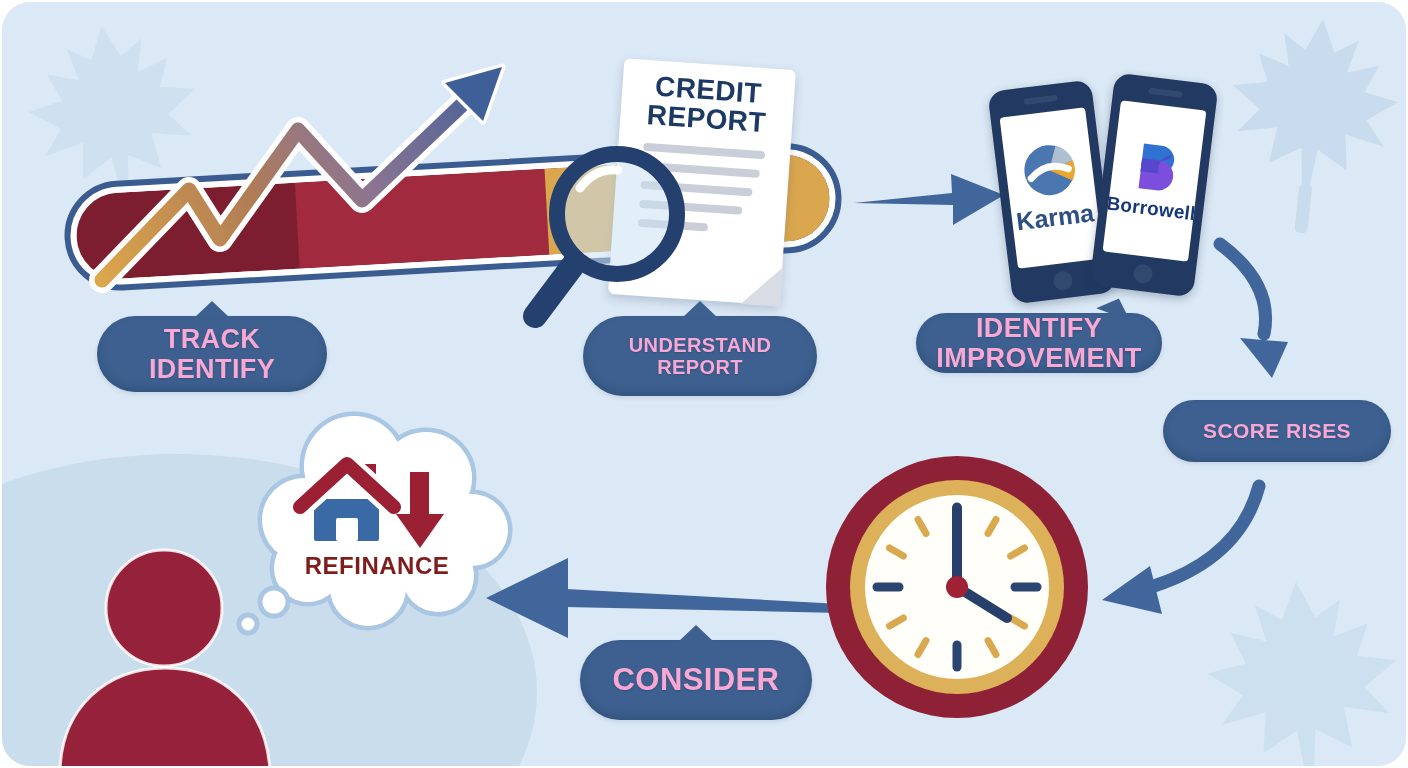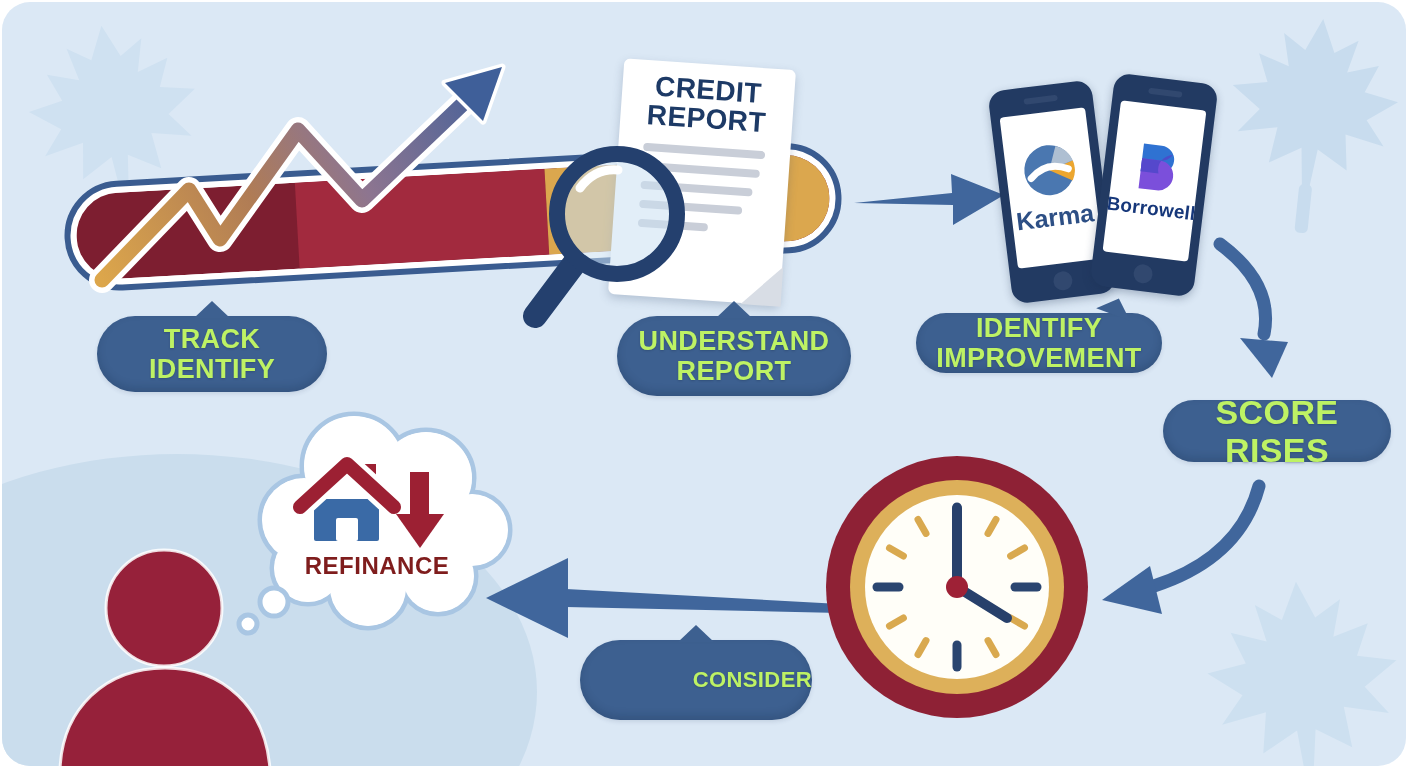--- a/index.html
+++ b/index.html
@@ -3,21 +3,21 @@
 <meta charset="utf-8">
 <style>
   html,body{margin:0;padding:0;background:#ffffff;}
   .stage{position:relative;width:1408px;height:768px;background:#ffffff;overflow:hidden;
          font-family:"Liberation Sans",sans-serif;}
   .canvas{position:absolute;left:2px;top:2px;right:2px;bottom:2px;background:#dbe8f5;
           border-radius:28px;overflow:hidden;}
   .abs{position:absolute;}
   svg{display:block;}
   
-  .pill{position:absolute;background:#3d6090;border-radius:44px;color:#bef264;
+  .pill{position:absolute;background:#3d6090;border-radius:44px;color:#f9a8d4;
         display:flex;flex-direction:column;align-items:center;justify-content:center;
         font-weight:bold;letter-spacing:.4px;text-align:center;line-height:1.12;
         text-shadow:0 1px 2px rgba(20,35,60,.25);
         box-shadow:inset 0 -4px 8px rgba(10,25,50,.18), 0 2px 4px rgba(40,60,95,.12);}
   .pill .tip{position:absolute;width:0;height:0;
         border-left:18px solid transparent;border-right:18px solid transparent;
         border-bottom:17px solid #3d6090;top:-15px;}
   .tip-center{left:calc(50% - 18px);}
   .tip-right{right:28px;transform:rotate(20deg);}
   
@@ -222,32 +222,32 @@
     <svg class="abs" style="left:0;top:530px;" width="340" height="238" viewBox="0 0 340 238">
       <circle cx="162" cy="76" r="58" fill="#96213a" stroke="rgba(255,255,255,0.85)" stroke-width="3"></circle>
       <path d="M58 238 C60 176 104 136 163 136 C222 136 264 176 268 238 Z" fill="#96213a" stroke="rgba(255,255,255,0.85)" stroke-width="3"></path>
     </svg>
 
     <div class="pill" style="left:95px;top:314px;width:230px;height:76px;font-size:27px;">
       <span class="tip tip-center"></span>
       <span>TRACK</span>
       <span>IDENTIFY</span>
     </div>
-    <div class="pill" style="left:615px;top:314px;width:234px;height:80px;font-size:27px;">
+    <div class="pill" style="left:581px;top:314px;width:234px;height:80px;font-size:20px;">
       <span class="tip tip-center"></span>
       <span>UNDERSTAND</span>
       <span>REPORT</span>
     </div>
     <div class="pill" style="left:914px;top:311px;width:246px;height:60px;font-size:27px;">
       <span class="tip tip-right"></span>
       <span>IDENTIFY</span>
       <span>IMPROVEMENT</span>
     </div>
-    <div class="pill" style="left:1161px;top:398px;width:228px;height:62px;font-size:34px;text-align:center;">
+    <div class="pill" style="left:1161px;top:398px;width:228px;height:62px;font-size:21px;text-align:center;">
       <span>SCORE RISES</span>
     </div>
-    <div class="pill" style="left:578px;top:638px;width:232px;height:80px;font-size:22px;align-items:flex-end;">
+    <div class="pill" style="left:578px;top:638px;width:232px;height:80px;font-size:31px;">
       <span class="tip tip-center"></span>
       <span>CONSIDER</span>
     </div>
 
   </div>
 </div>
 
 </body></html>

